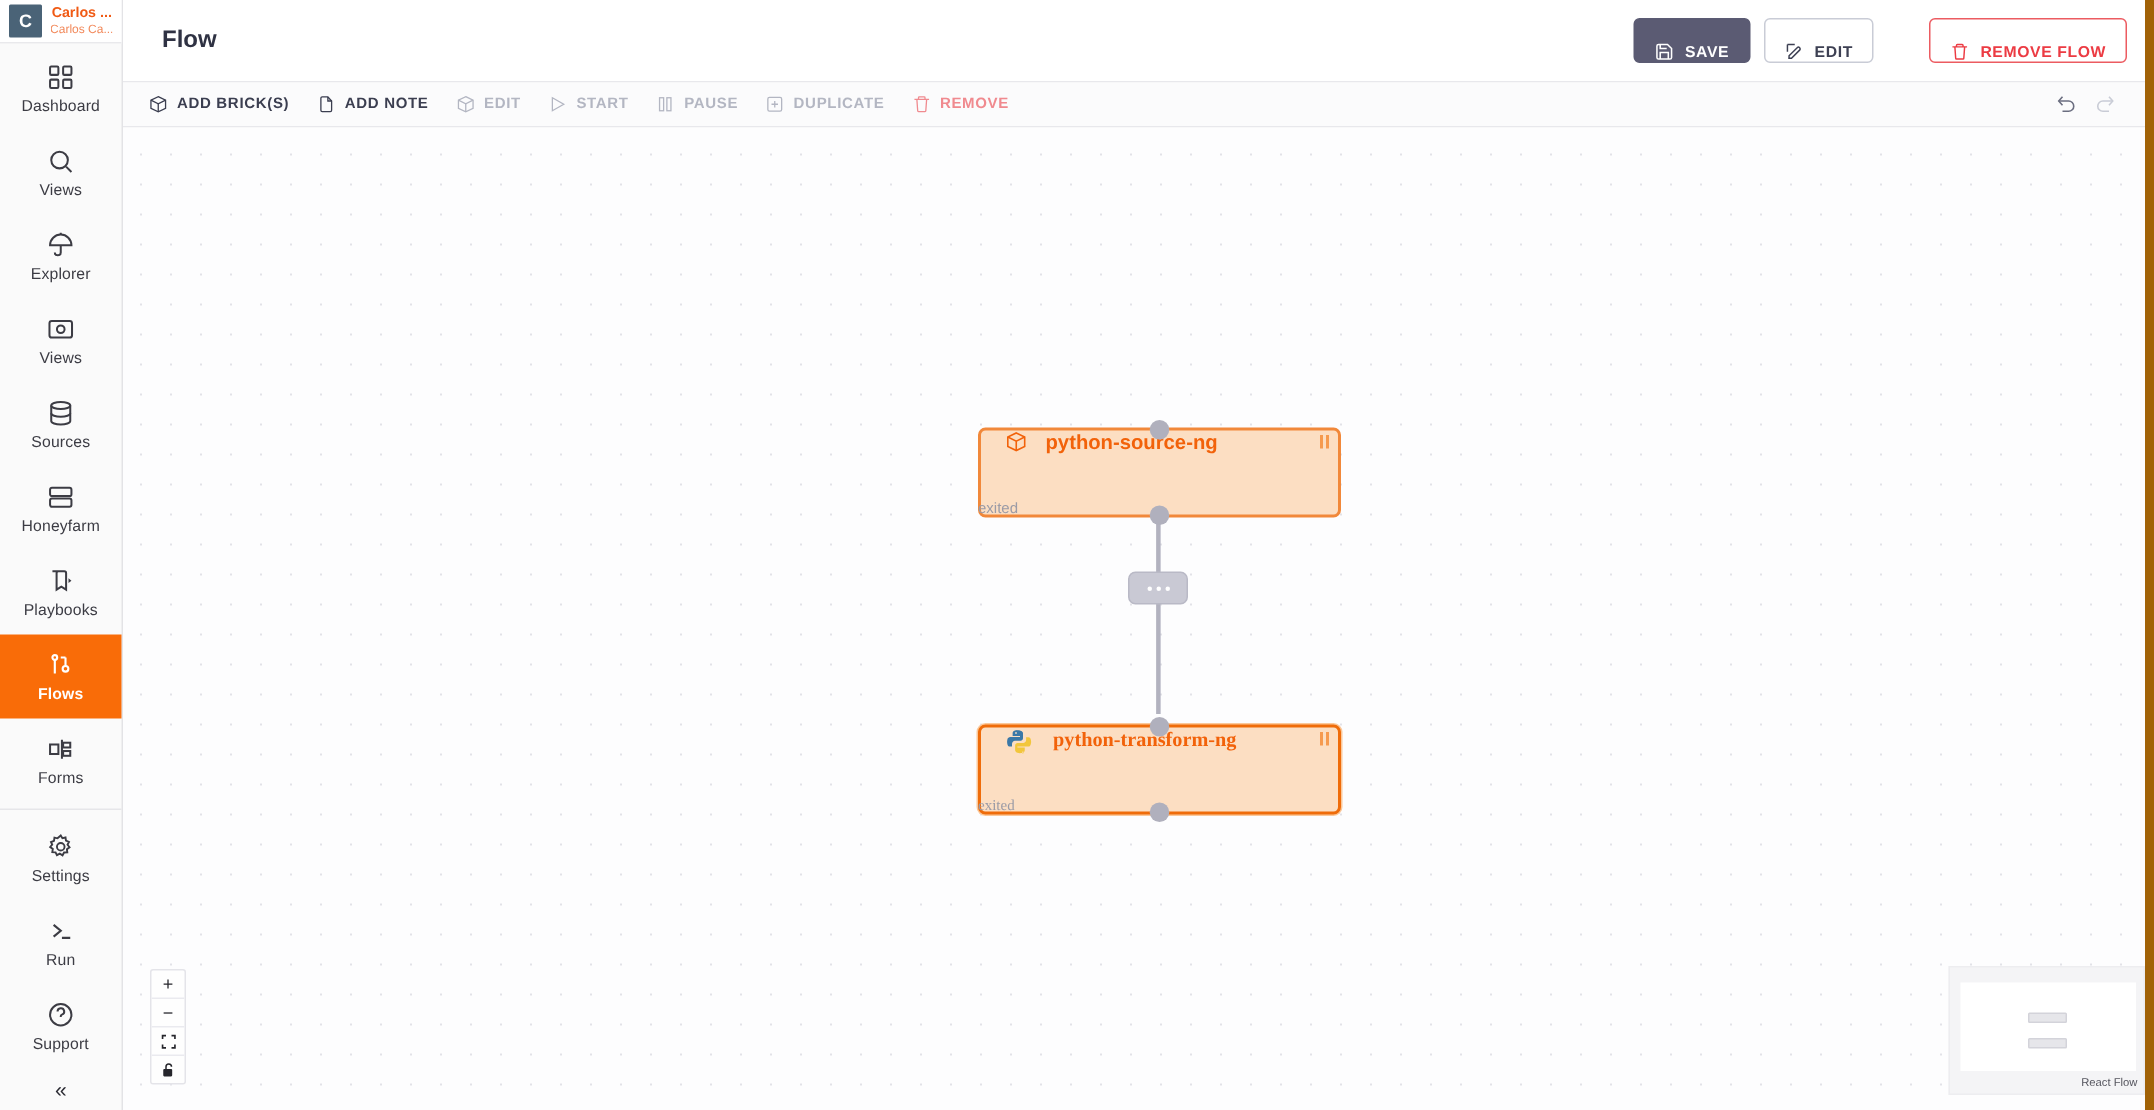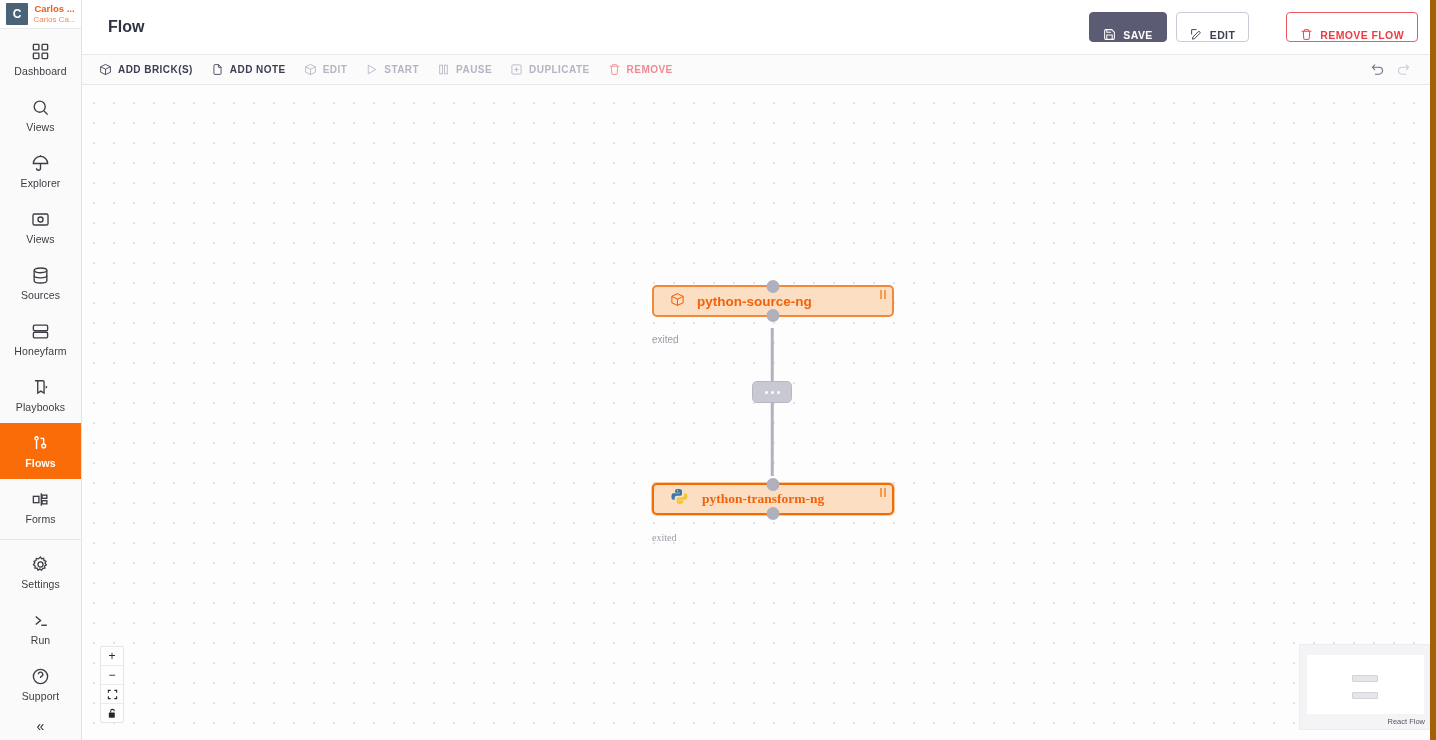--- a/index.html
+++ b/index.html
@@ -114,25 +114,25 @@
   .canvas {
     position: relative; flex: 1; overflow: hidden;
     background-color: #fdfdfe;
     background-image: radial-gradient(#e2e2e8 1px, transparent 1px);
     background-size: 20px 20px;
     background-position: 2px 8px;
   }
 
   .node {
     position: absolute;
-    width: 242px; height: 32px;
+    width: 242px; height: 60px;
     background: #fcdec2;
     border: 2px solid #f1883a;
     border-radius: 5px;
-    display: flex; align-items: center;
+    display: flex; 
     padding-left: 16px; gap: 12px;
     cursor: pointer;
   }
   .node.selected { border: 2px solid #ef6c0a; box-shadow: 0 0 0 1px #fbc89a; }
   .node-label { font-size: 13.5px; font-weight: 700; color: #f2620a; white-space: nowrap; }
   .node-badge {
     position: absolute; top: 3px; right: 6px;
     display: flex; gap: 1.5px;
   }
   .node-badge i { display: block; width: 2.5px; height: 9px; background: #f69a4e; }

